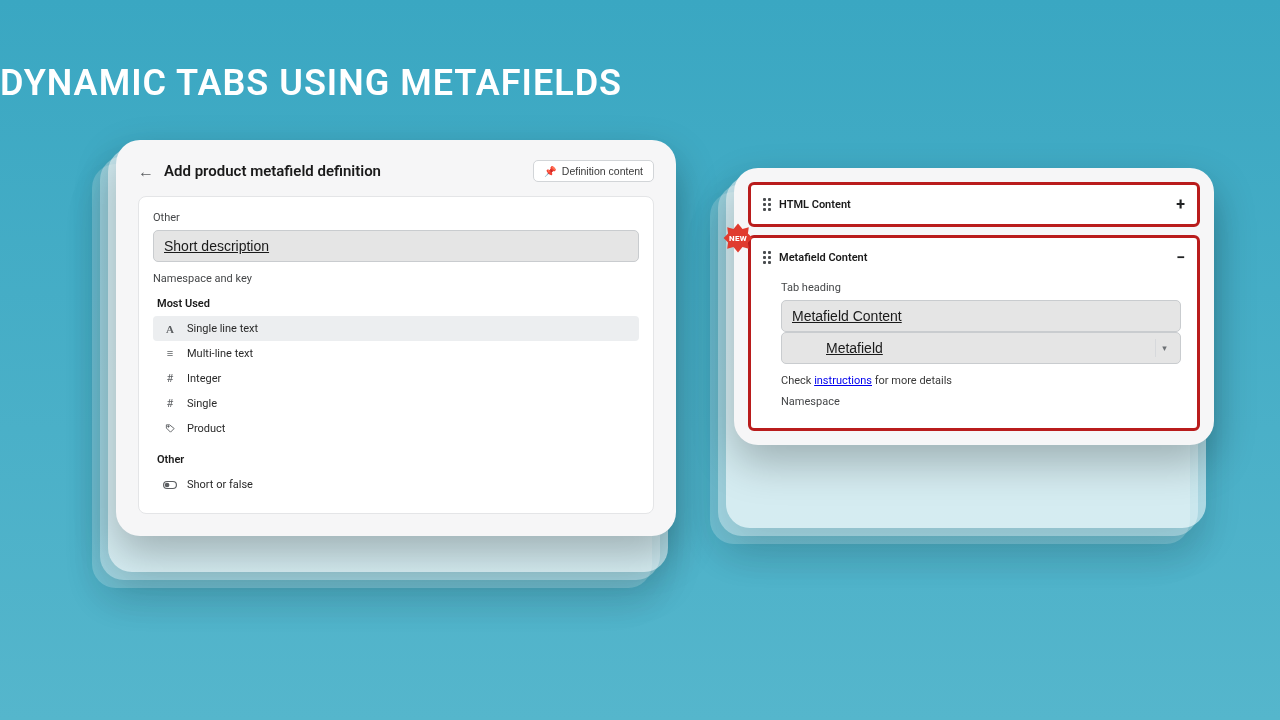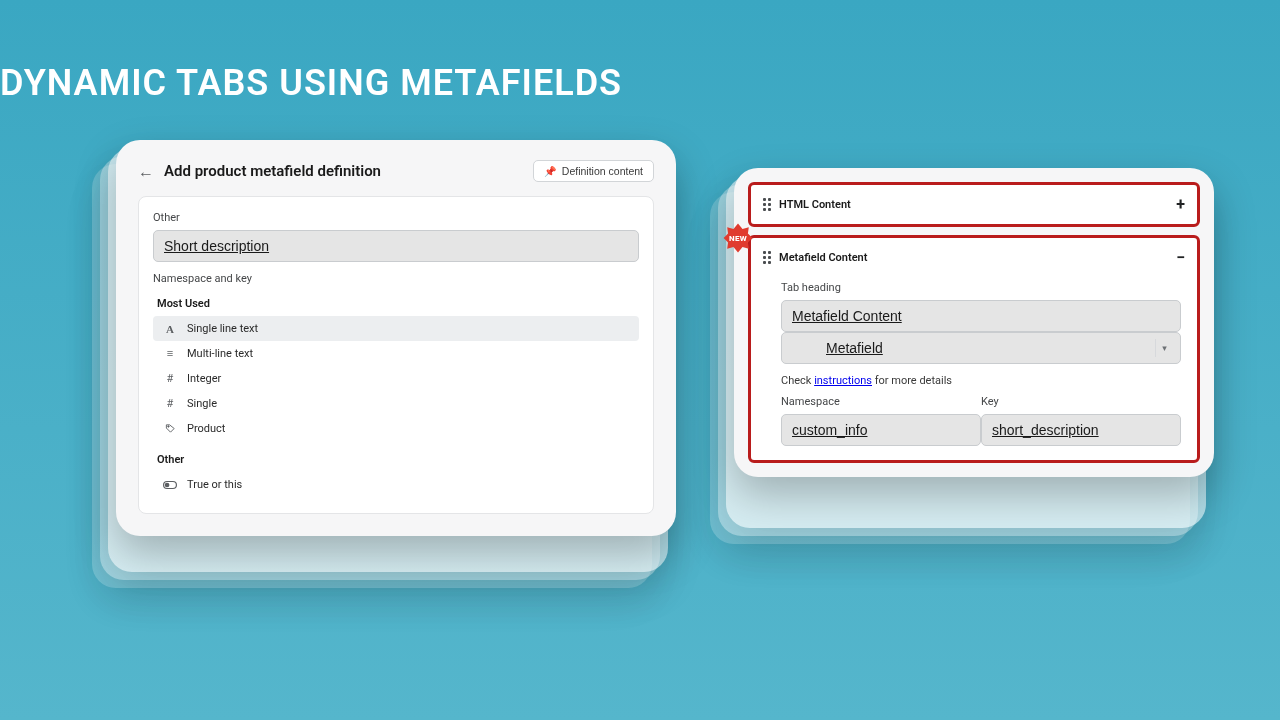--- a/index.html
+++ b/index.html
@@ -190,21 +190,21 @@
 
         <div class="grp">Other</div>
 
         <div class="type-row">
           <span class="ic">
             <svg width="14" height="10" viewBox="0 0 24 14">
                 <rect x="1" y="1" width="22" height="12" rx="6" fill="none" stroke="#5c5f62" stroke-width="2"></rect>
                 <circle cx="7" cy="7" r="4" fill="#5c5f62"></circle>
               </svg>
           </span>
-          <span>True or this</span>
+          <span>Short or false</span>
         </div>
       </div>
     </div>
   </div>
 
   <div class="stack right">
     <div class="ghost g1"></div>
     <div class="ghost g2"></div>
     <div class="ghost g3"></div>
     <div class="card card-r" style="position:relative">
@@ -274,25 +274,20 @@
             <span class="chev">▾</span>
           </div>
 
           <div class="mt10" style="font-size:11px;color:#3a3a3a">
             <span>Check </span><a href="#" class="underline">instructions</a><span> for more details</span>
           </div>
 
           <div class="two-col mt8">
             <div>
               <div class="lbl">Namespace</div>
-              <input class="inp" value="custom_info" style="">
-            </div>
-            <div>
-              <div class="lbl">Key</div>
-              <input class="inp" value="short_description" style="">
             </div>
           </div>
         </div>
       </div>
 
     </div>
   </div>
 
 </div>
 

